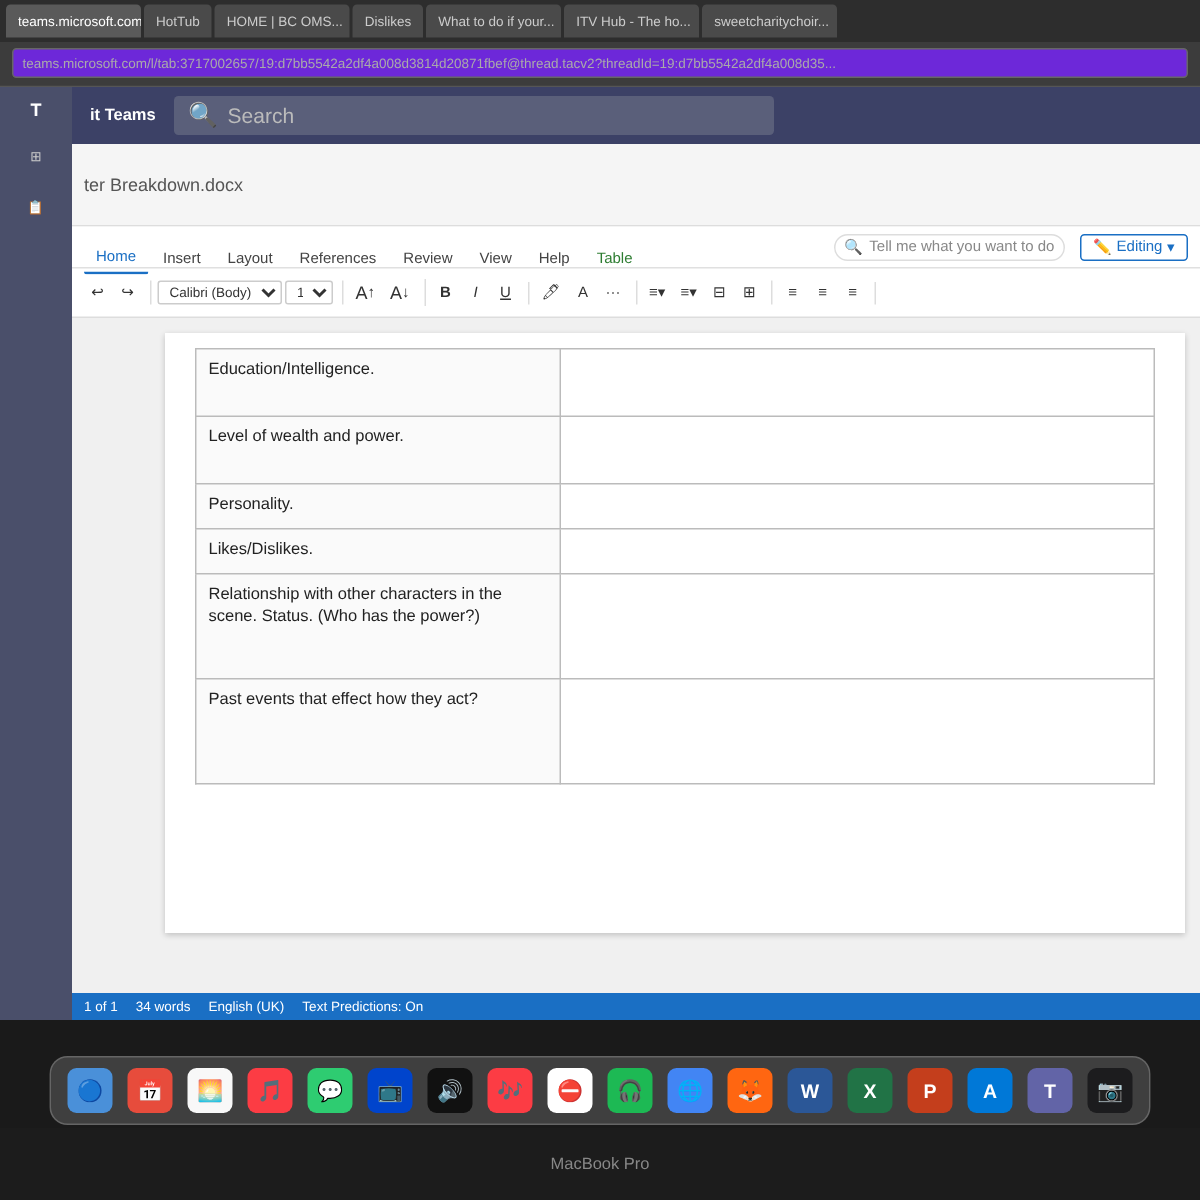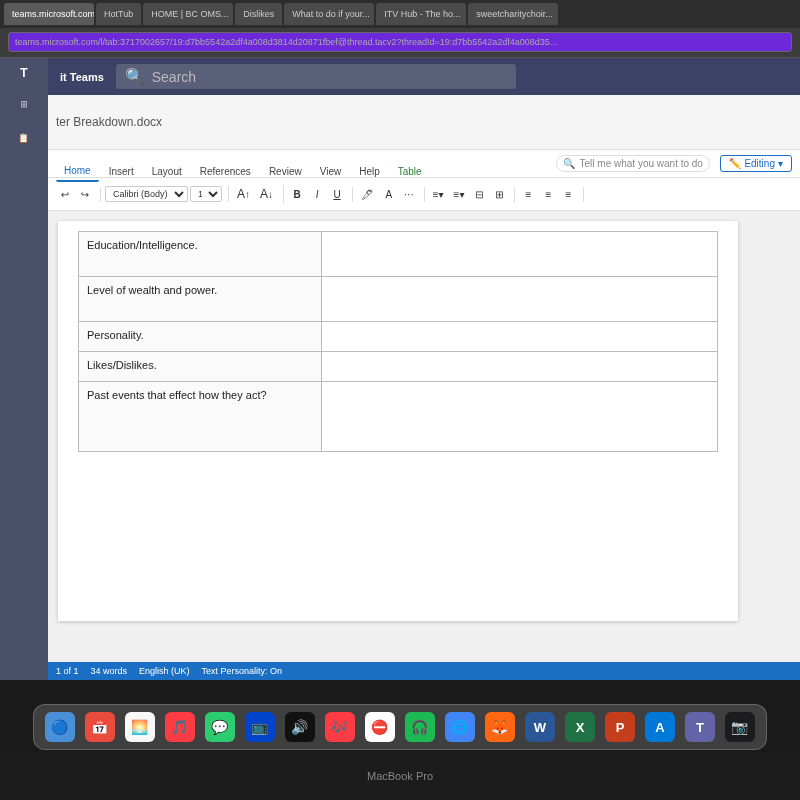--- a/index.html
+++ b/index.html
@@ -292,21 +292,21 @@
     }
 
     
     .word-body {
       flex: 1;
       overflow-y: auto;
       background: #f0f0f0;
       padding: 10px;
       display: flex;
       flex-direction: column;
-      align-items: flex-start;
+      align-items: flex-end;
     }
 
     .word-page {
       background: #fff;
       width: 680px;
       min-height: 400px;
       box-shadow: 0 1px 4px rgba(0,0,0,0.2);
       padding: 10px 20px;
     }
 
@@ -598,34 +598,40 @@
                   <td></td>
                 </tr>
                 <tr class="row-short">
                   <td>
                     <span>Likes/Dislikes.</span>
                   </td>
                   <td></td>
                 </tr>
                 <tr class="row-tall">
                   <td>
+                    <span>Relationship with other characters in the scene. Status. (Who has the power?)</span>
+                  </td>
+                  <td></td>
+                </tr>
+                <tr class="row-tall">
+                  <td>
                     <span>Past events that effect how they act?</span>
                   </td>
                   <td></td>
                 </tr>
               </tbody>
             </table>
           </div>
         </div>
 
         <div class="word-status-bar">
           <span class="status-item">1 of 1</span>
           <span class="status-item">34 words</span>
           <span class="status-item">English (UK)</span>
-          <span class="status-item">Text Personality: On</span>
+          <span class="status-item">Text Predictions: On</span>
         </div>
 
       </div>
     </div>
   </div>
 </div>
 
 <div class="macbook-bottom">
   <div class="dock-container">
     <div class="dock">

